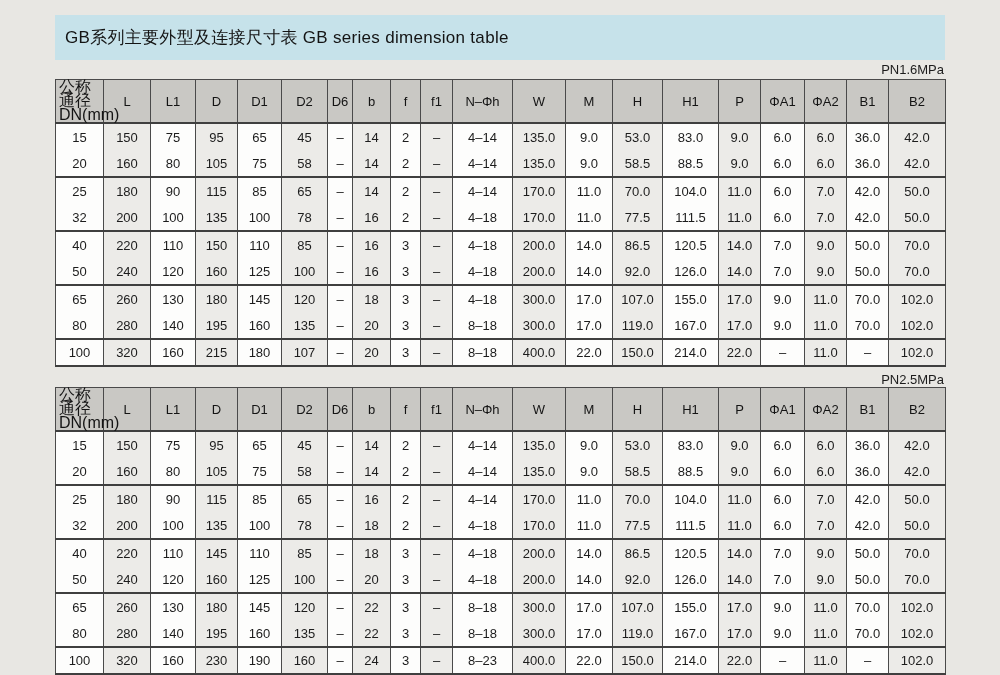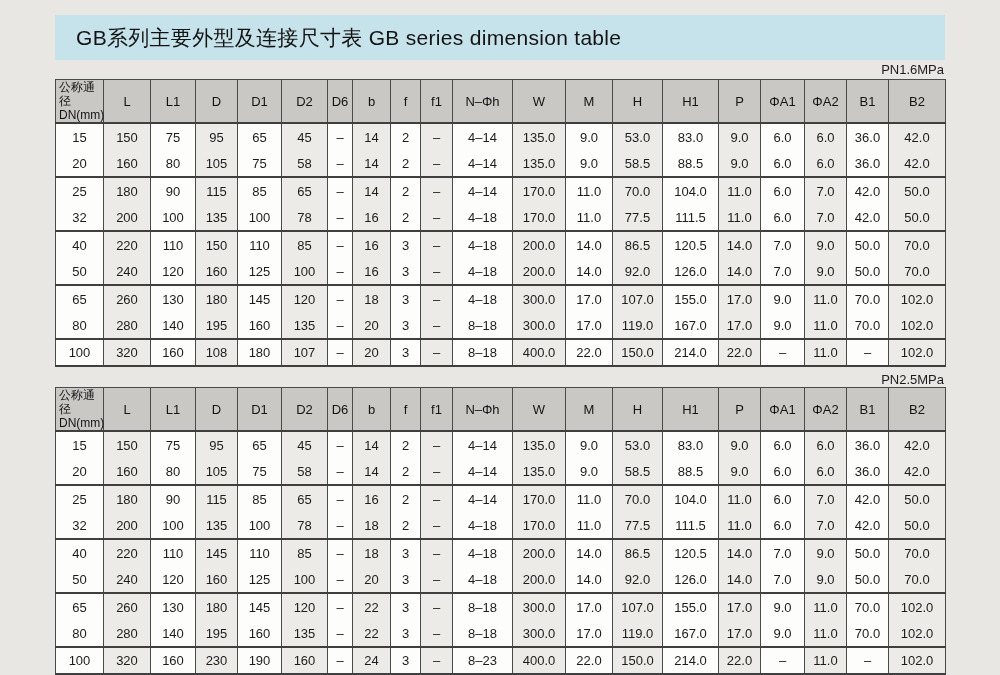--- a/index.html
+++ b/index.html
@@ -14,24 +14,23 @@
   .page { padding: 15px 55px 0 55px; }
 
   .title-bar {
     background: #c6e2ea;
     height: 45px;
     display: flex;
     align-items: center;
     padding-left: 10px;
   }
   .title-text {
-    font-size: 21px;
+    font-size: 17px;
     color: #141414;
     letter-spacing: 0.3px;
-    margin-left: 11px;
   }
 
   .pn-label {
     text-align: right;
     font-size: 13px;
     color: #1c1c1c;
     height: 19px;
     line-height: 19px;
     padding-right: 1px;
   }
@@ -50,21 +49,21 @@
     border-bottom: 2px solid #3f3f3f;
     font-weight: normal;
     font-size: 13px;
     height: 36px;
     text-align: center;
     color: #141414;
   }
   table.dim-table th.dn-header {
     white-space: pre-line;
     text-align: left;
-    font-size: 12px;
+    font-size: 16px;
     line-height: 14px;
     padding-left: 3px;
   }
   table.dim-table td {
     border-left: 1px solid #4a4a4a;
     border-right: 1px solid #4a4a4a;
     border-top: none;
     border-bottom: none;
     font-size: 13px;
     height: 27px;
@@ -308,21 +307,21 @@
           <td class="shade">17.0</td>
           <td>9.0</td>
           <td class="shade">11.0</td>
           <td>70.0</td>
           <td class="shade">102.0</td>
         </tr>
         <tr class="group-end">
           <td>100</td>
           <td class="shade">320</td>
           <td>160</td>
-          <td class="shade">108</td>
+          <td class="shade">215</td>
           <td>180</td>
           <td class="shade">107</td>
           <td>–</td>
           <td class="shade">20</td>
           <td>3</td>
           <td class="shade">–</td>
           <td>8–18</td>
           <td class="shade">400.0</td>
           <td>22.0</td>
           <td class="shade">150.0</td>

